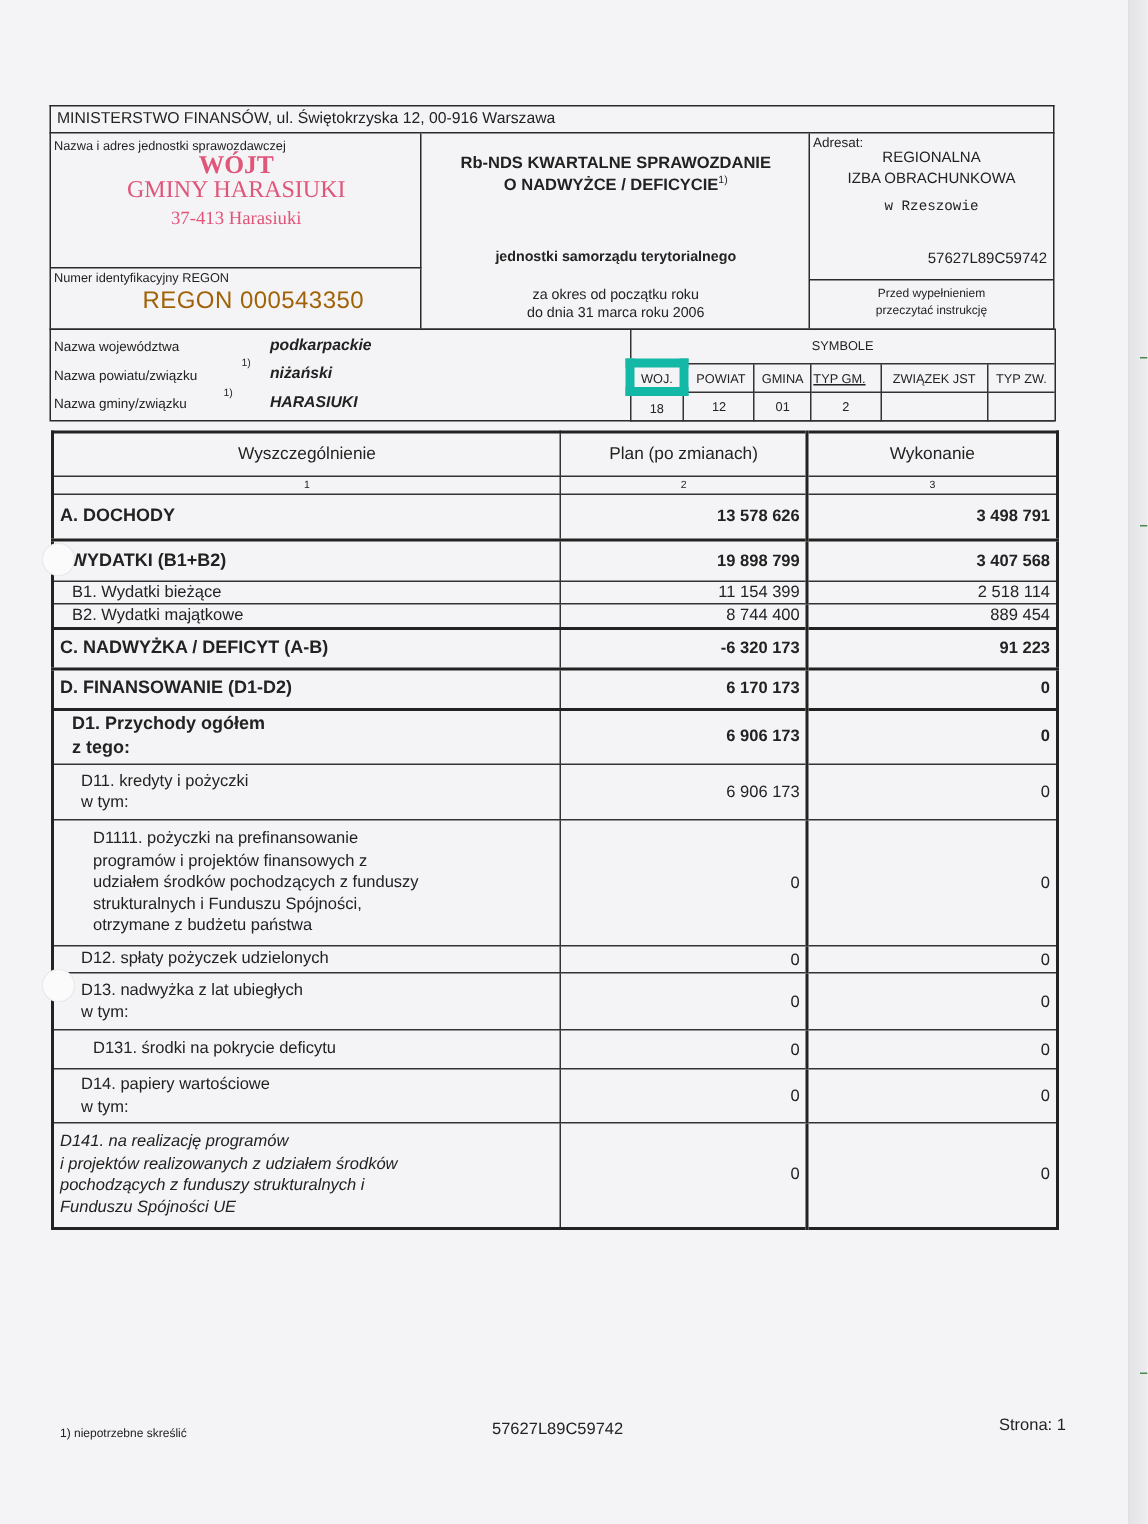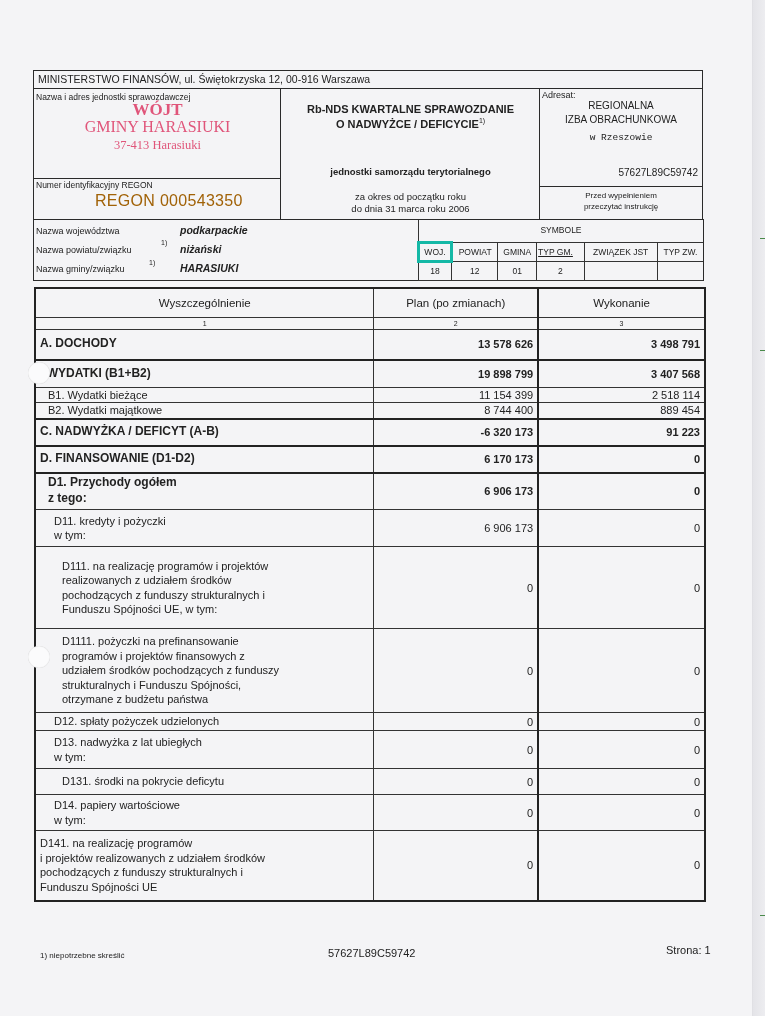--- a/index.html
+++ b/index.html
@@ -98,21 +98,21 @@
   <div class="t" style="left:2px;top:44px;font-size:9px;">Nazwa gminy/związku</div>
   <div class="t" style="left:115px;top:39px;font-size:7px;">1)</div>
   <div class="t bold" style="left:146px;top:42px;font-size:10.5px;font-style:italic;">HARASIUKI</div>
 
   <table class="abs sym-table" style="left:383px;top:0;width:286px;height:60px;">
     <tbody>
         <tr style="height:22px;">
       <td colspan="6" style="text-align:center;border-left:1px solid #333;border-bottom:1px solid #333;">SYMBOLE</td>
     </tr>
     <tr style="height:19px;">
-      <td style="border:3px solid #14b8a6;text-align:center;">WOJ.</td>
+      <td style="border:6px solid #14b8a6;text-align:center;">WOJ.</td>
       <td style="border:1px solid #333;text-align:center;">POWIAT</td>
       <td style="border:1px solid #333;text-align:center;">GMINA</td>
       <td style="border:1px solid #333;text-decoration:underline;">TYP GM.</td>
       <td style="border:1px solid #333;text-align:center;">ZWIĄZEK JST</td>
       <td style="border:1px solid #333;border-right:none;text-align:center;">TYP ZW.</td>
     </tr>
     <tr style="height:19px;">
       <td style="border:1px solid #333;text-align:center;">18</td>
       <td style="border:1px solid #333;text-align:center;">12</td>
       <td style="border:1px solid #333;text-align:center;">01</td>
@@ -173,28 +173,20 @@
     z tego:</td>
         <td class="c2" style="border-top: 2px solid rgb(34, 34, 34);">6 906 173</td>
         <td class="c3" style="border-top: 2px solid rgb(34, 34, 34);">0</td>
       </tr>
       <tr style="height: 37px;">
         <td class="c1 pre" style="padding-left: 18px;">D11. kredyty i pożyczki
         w tym:</td>
         <td class="c2">6 906 173</td>
         <td class="c3">0</td>
       </tr>
-      <tr style="height: 82px;">
-        <td class="c1 pre" style="padding-left: 26px;">D111. na realizację programów i projektów
-        realizowanych z udziałem środków
-        pochodzących z funduszy strukturalnych i
-        Funduszu Spójności UE, w tym:</td>
-        <td class="c2">0</td>
-        <td class="c3">0</td>
-      </tr>
       <tr style="height: 84px;">
         <td class="c1 pre" style="padding-left: 26px;">D1111. pożyczki na prefinansowanie
       programów i projektów finansowych z
       udziałem środków pochodzących z funduszy
       strukturalnych i Funduszu Spójności,
       otrzymane z budżetu państwa</td>
         <td class="c2">0</td>
         <td class="c3">0</td>
       </tr>
       <tr style="height: 18px;">
@@ -213,21 +205,21 @@
         <td class="c2">0</td>
         <td class="c3">0</td>
       </tr>
       <tr style="height: 36px;">
         <td class="c1 pre" style="padding-left: 18px;">D14. papiery wartościowe
         w tym:</td>
         <td class="c2">0</td>
         <td class="c3">0</td>
       </tr>
       <tr style="height: 70px;">
-        <td class="c1 pre" style="">D141. na realizację programów
+        <td class="c1 pre" style=" font-style: italic;">D141. na realizację programów
       i projektów realizowanych z udziałem środków
       pochodzących z funduszy strukturalnych i
       Funduszu Spójności UE</td>
         <td class="c2">0</td>
         <td class="c3">0</td>
       </tr>
     </tbody>
 </table>
 
 <div class="punch" style="top:362px;"></div>

